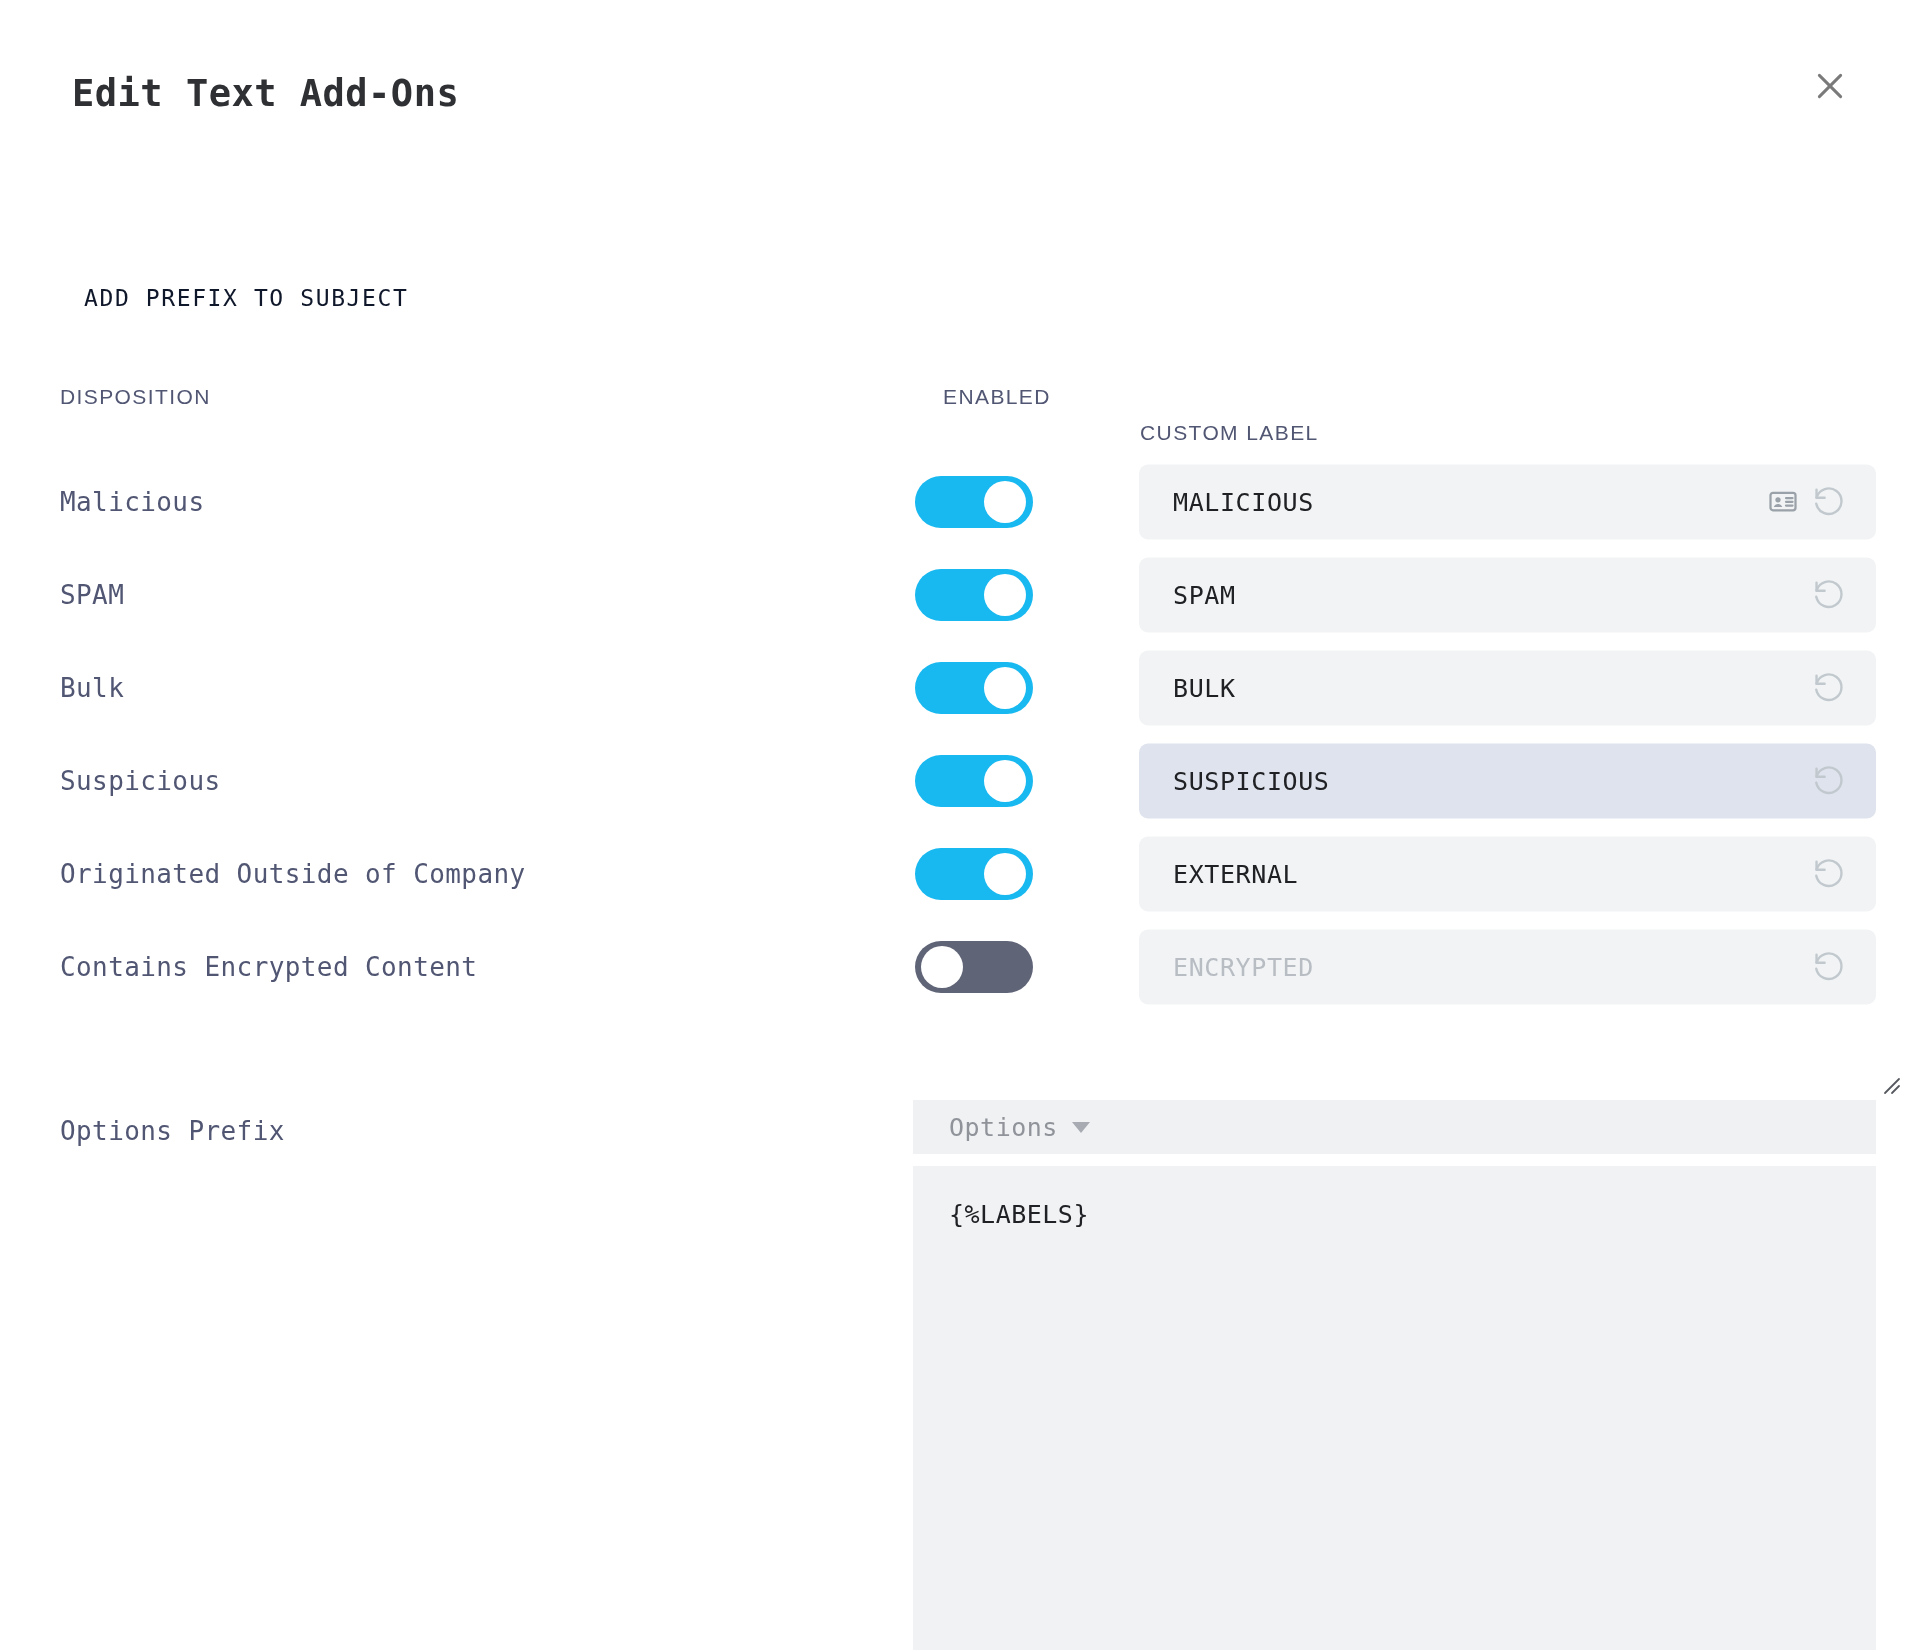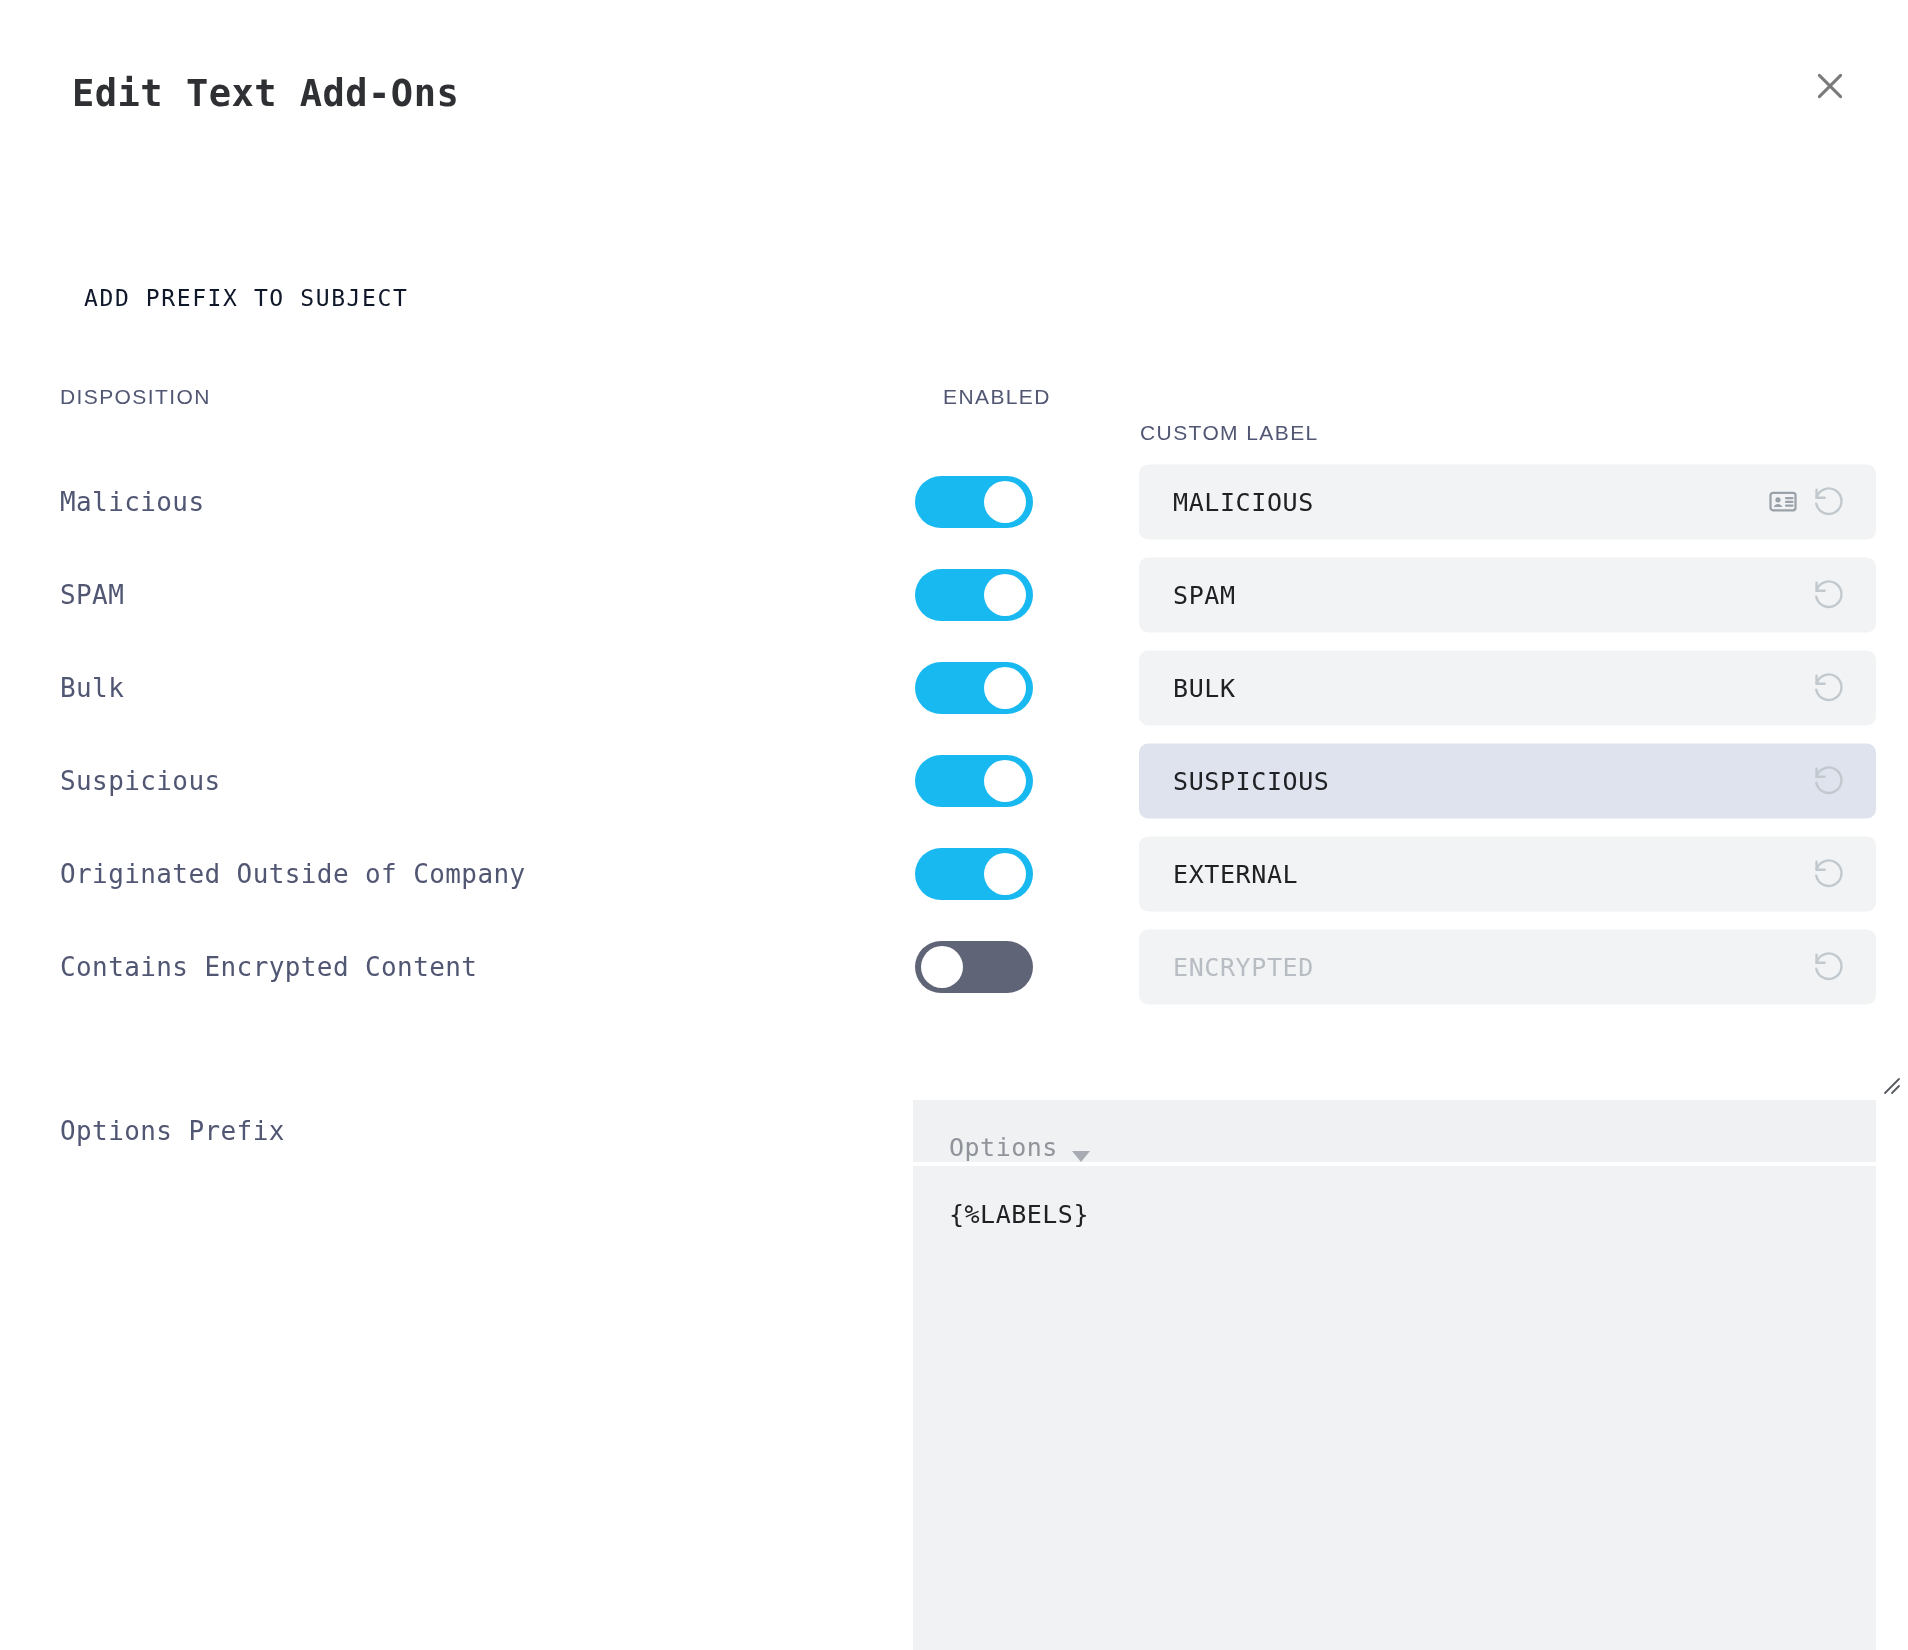--- a/index.html
+++ b/index.html
@@ -189,24 +189,24 @@
     color: #515673;
     letter-spacing: 0.4px;
     font-family: "DejaVu Sans Mono", "Liberation Mono", monospace;
     white-space: nowrap;
   }
   .options-bar {
     position: absolute;
     left: 913px;
     top: 0;
     width: 963px;
-    height: 62px;
+    height: 54px;
     background: #eff1f3;
     display: flex;
-    align-items: flex-end;
+    align-items: center;
     cursor: pointer;
   }
   .options-text {
     padding-left: 36px;
     font-size: 25px;
     color: #909399;
     letter-spacing: 0.5px;
     font-family: "DejaVu Sans Mono", "Liberation Mono", monospace;
   }
   .caret {

